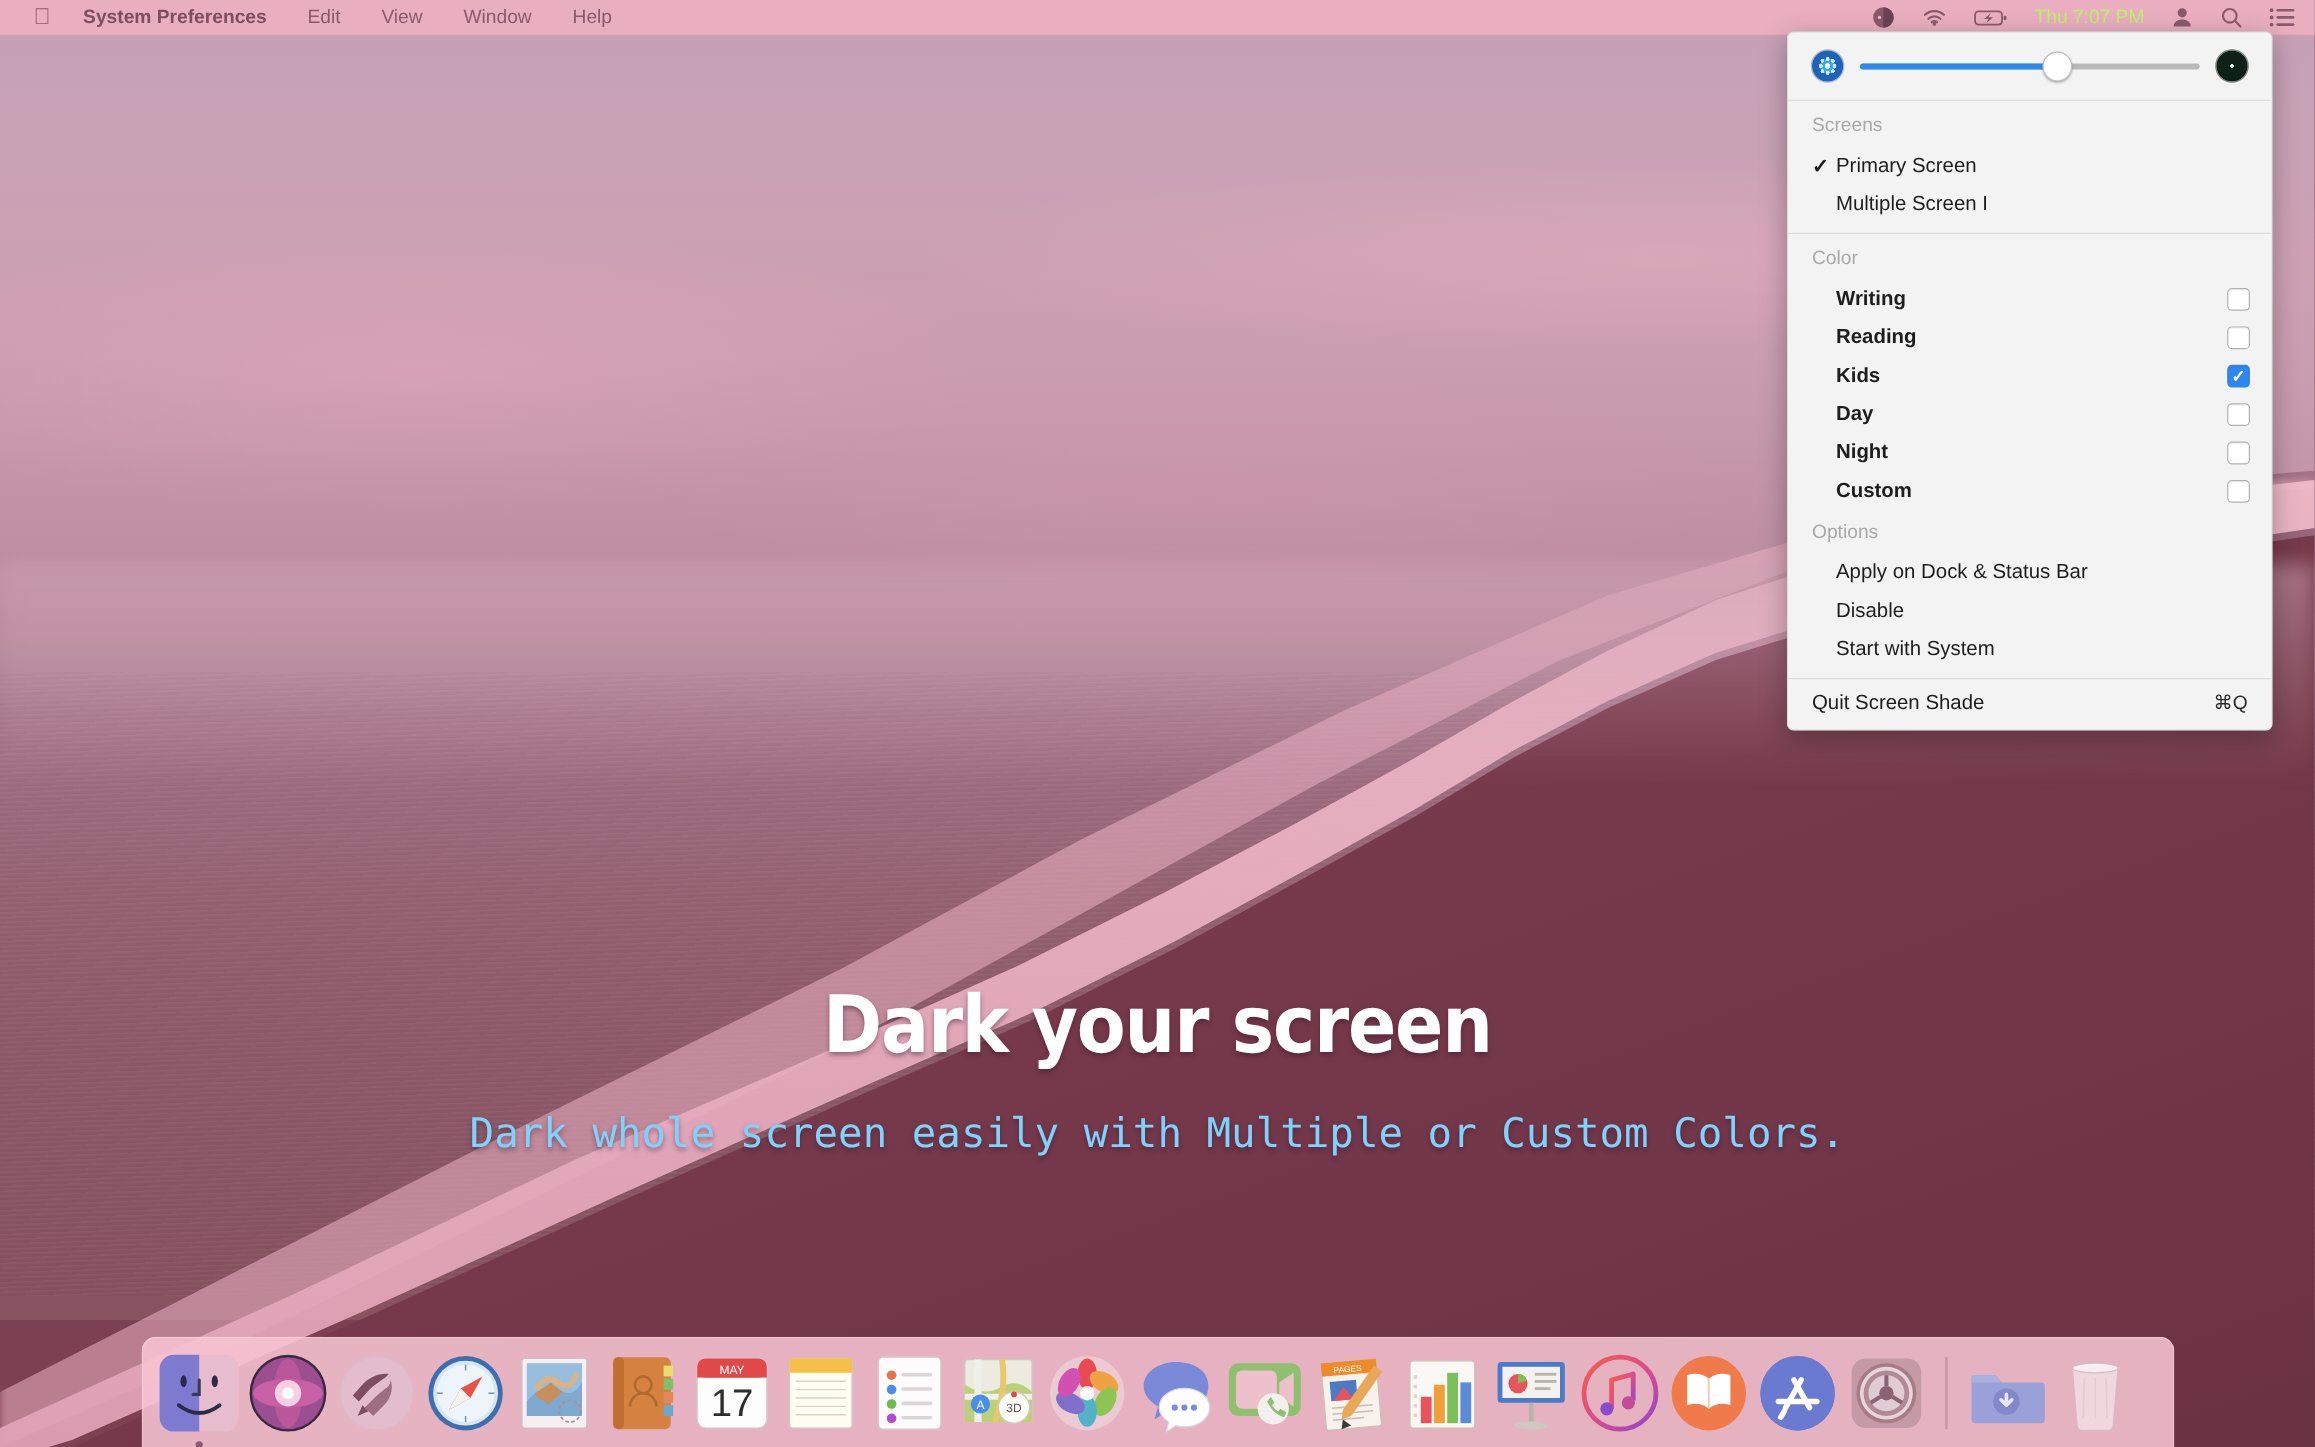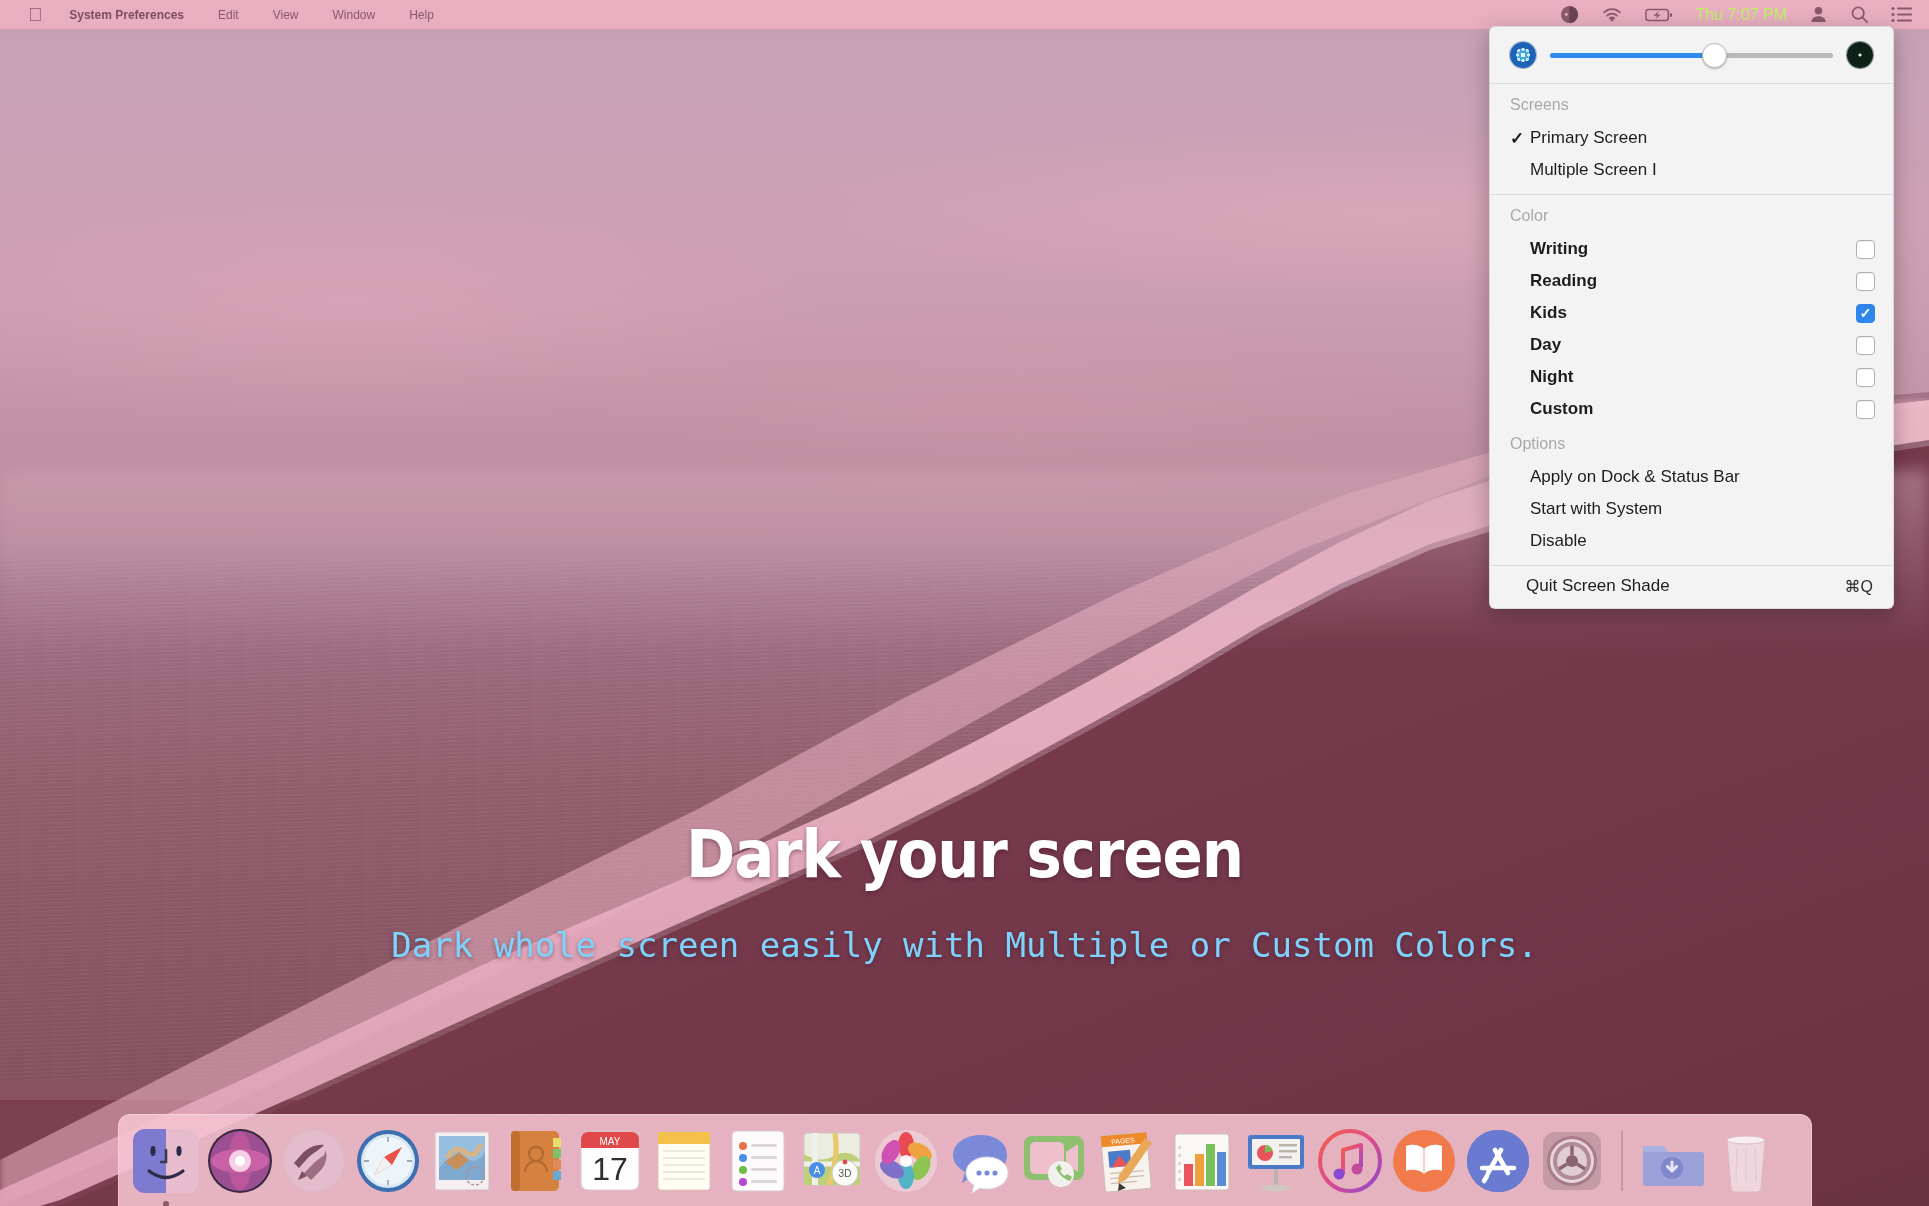--- a/index.html
+++ b/index.html
@@ -97,21 +97,21 @@
   
   #menubar {
     position:absolute; left:0; top:0; width:1929px; height:30px;
     background:rgba(240,178,196,.84);
     display:flex; align-items:center;
     border-bottom:1px solid rgba(150,95,115,.25);
     z-index:40;
   }
   .mb-left { display:flex; align-items:center; gap:0; padding-left:18px; }
   .mb-item {
-    color:#8a5a6c; font-size:12px; padding:0 17px; line-height:30px; white-space:nowrap;text-align:center;
+    color:#8a5a6c; font-size:16px; padding:0 17px; line-height:30px; white-space:nowrap;text-align:center;
   }
   .mb-item.app { font-weight:bold; color:#7d4d60; }
   .apple-glyph { font-size:19px; color:#8a5a6c; padding:0 10px; line-height:26px; }
   .mb-right { margin-left:auto; display:flex; align-items:center; padding-right:16px; gap:22px; }
   .mb-right .mb-icon { display:flex; align-items:center; color:#8a5a6c; }
   .mb-clock { color:#bef264; font-size:16px; white-space:nowrap; }
 
   
   #shade-menu {
     position:absolute; left:1489px; top:26px; width:405px;
@@ -177,21 +177,21 @@
     display:flex; align-items:center; justify-content:center;
     box-shadow:0 1px 0 rgba(0,0,0,.06) inset;
   }
   .checkbox.checked { background:#2f86eb; border-color:#2f86eb; }
   .checkbox .tick { color:#fff; font-size:14px; font-weight:bold; line-height:1; }
   .checkbox:not(.checked) .tick { display:none; }
   .shade-footer {
     display:flex; align-items:center; height:40px; padding:0 20px;
     color:#1d1d1d; font-size:17px;
   }
-  .shade-footer .label { flex:1 1 auto;margin-left:16px; }
+  .shade-footer .label { flex:1 1 auto; }
   .shade-footer .shortcut { color:#2b2b2b; font-size:16px; }
 
   
   #hero { position:absolute; left:0; top:820px; width:1929px; text-align:center; z-index:20; }
   #hero .headline {
     color:#ffffff; font-size:66px; font-weight:bold; letter-spacing:-1px;
     font-family:"DejaVu Sans Condensed","Liberation Sans Narrow","Liberation Sans", sans-serif;
     text-shadow:0 2px 4px rgba(60,20,35,.45);
     line-height:1.05;
   }
@@ -346,24 +346,24 @@
       <span class="label">Custom</span>
       <span class="checkbox"></span>
     </div>
 
     <div class="group-header" style="padding-top:6px;">Options</div>
 
     <div class="shade-item opt-item">
       <span class="label">Apply on Dock &amp; Status Bar</span>
     </div>
     <div class="shade-item opt-item">
+      <span class="label">Disable</span>
+    </div>
+    <div class="shade-item opt-item">
       <span class="label">Start with System</span>
-    </div>
-    <div class="shade-item opt-item">
-      <span class="label">Disable</span>
     </div>
   </div>
 
   <div class="shade-sep"></div>
 
   <div class="shade-footer">
     <span class="label">Quit Screen Shade</span>
     <span class="shortcut">⌘Q</span>
   </div>
 </div>

